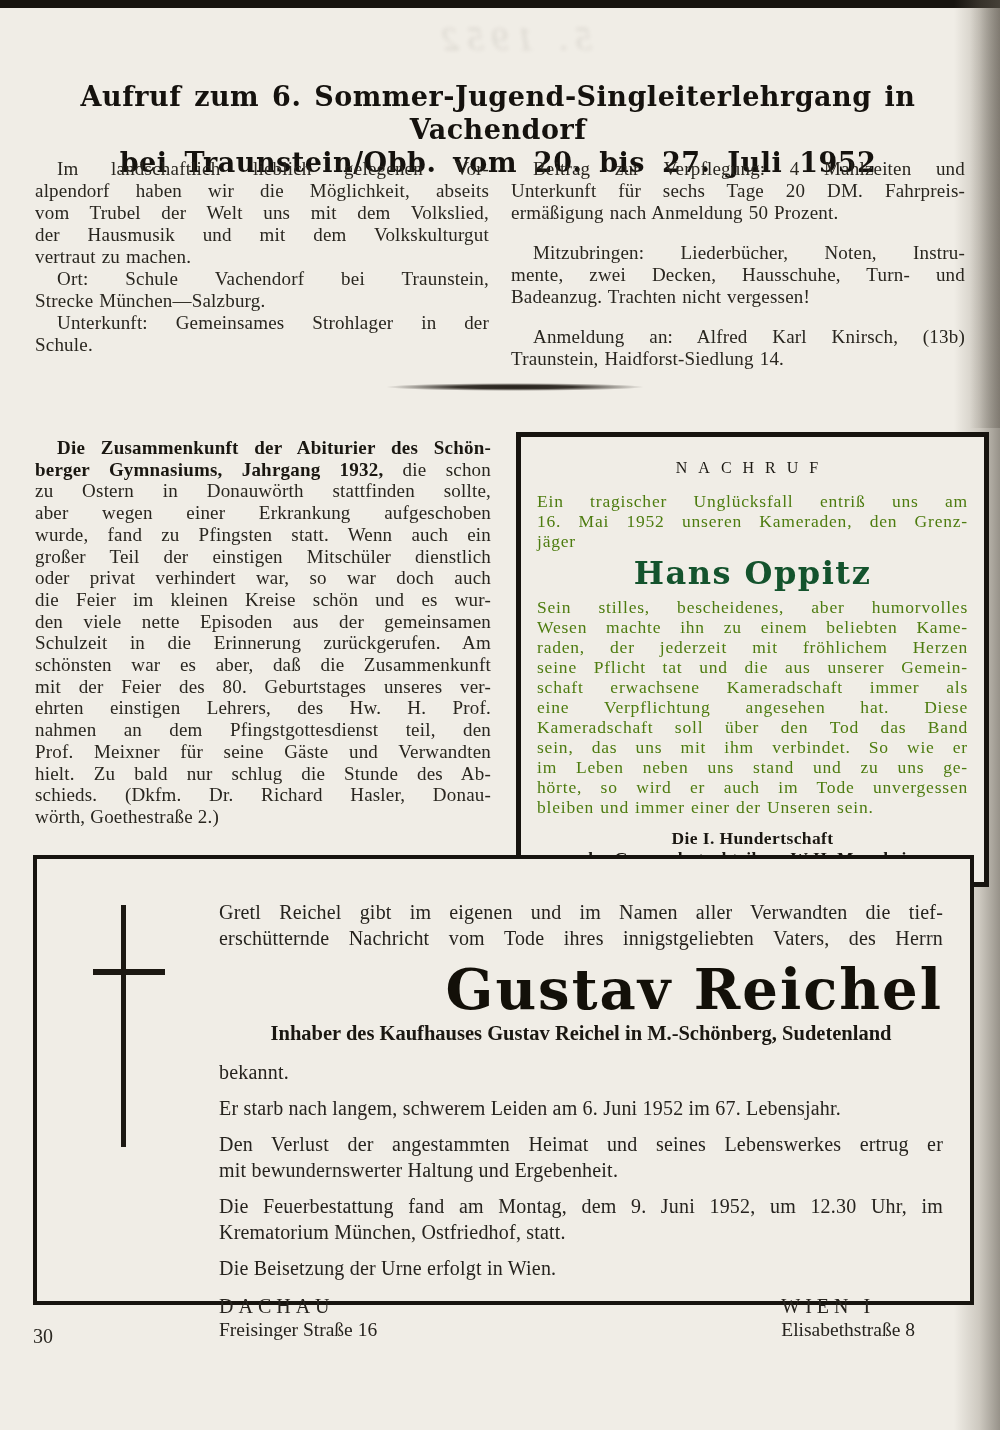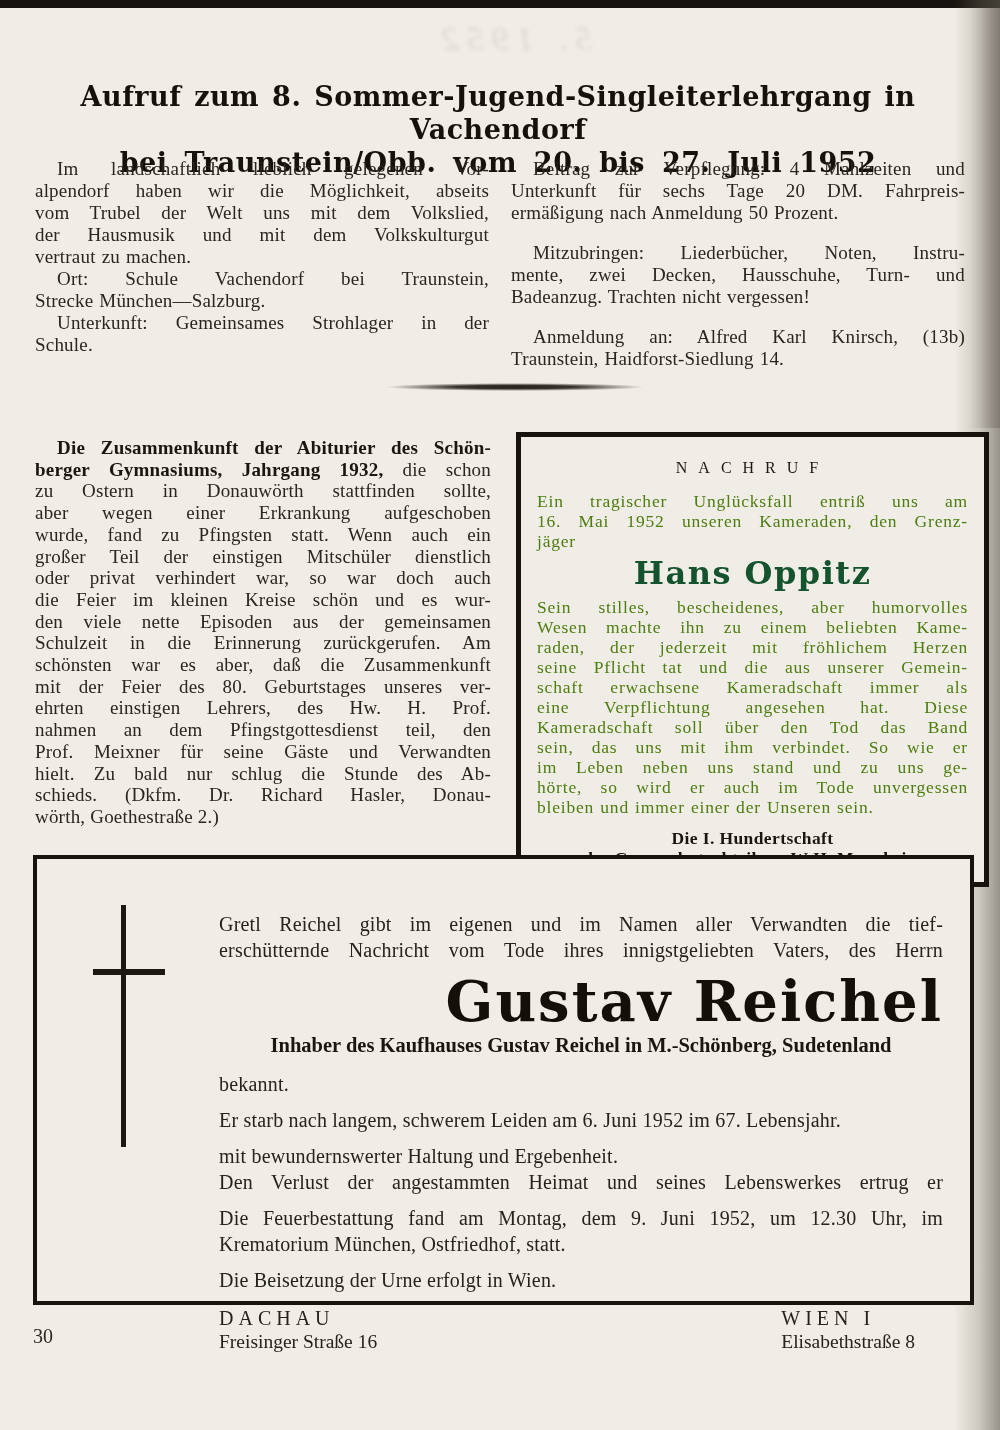--- a/index.html
+++ b/index.html
@@ -60,21 +60,21 @@
   
   .obituary {
     position:absolute; top:855px; left:33px; width:941px; height:450px; box-sizing:border-box;
     border:4px solid #17140f; background:#f0ede6;
   }
   .cross { position:absolute; }
   .cross .v { position:absolute; left:84px; top:46px; width:5px; height:242px; background:#1c1812; }
   .cross .h { position:absolute; left:56px; top:110px; width:72px; height:6px; background:#1c1812; }
   .ob-text { position:absolute; left:182px; top:0; width:724px; }
   .ob-copy { font-size:20px; line-height:26px; letter-spacing:0.2px; color:#26231e; }
-  .ob-intro { margin-top:52px; }
+  .ob-intro { margin-top:40px; }
   .ob-intro .ln-last { text-align-last:justify; }
   .ob-name { text-align:right; font-family:"DejaVu Serif", serif; font-weight:bold;
     font-size:56px; line-height:52px; letter-spacing:2px; color:#131009; margin:12px 0 6px 0; }
   .ob-subtitle { text-align:center; font-weight:bold; font-size:20.5px; line-height:24px;
     color:#1a1711; margin-bottom:14px; }
   .ob-p { margin-top:10px; }
   .ob-places { display:flex; justify-content:space-between; margin-top:14px; padding-right:28px; }
   .place-name { font-size:20px; letter-spacing:5px; line-height:23px; }
   .place-addr { font-size:19.5px; line-height:23px; }
   .place-right { text-align:left; }
@@ -84,21 +84,21 @@
 <body>
 
 <div class="page">
 
   <div class="topbar"></div>
   <div class="edge-shade"></div>
   <div class="edge-shade-top"></div>
   <div class="ghost">5. 1952</div>
 
   <div class="headline">
-    <div class="l1">Aufruf zum 8. Sommer-Jugend-Singleiterlehrgang in Vachendorf</div>
+    <div class="l1">Aufruf zum 6. Sommer-Jugend-Singleiterlehrgang in Vachendorf</div>
     <div class="l2">bei Traunstein/Obb. vom 20. bis 27. Juli 1952</div>
   </div>
 
   <div class="cols copy">
     <div class="col-l">
       <div class="p-indent">
           <div class="ln">Im landschaftlich lieblich gelegenen Vor-</div>
           <div class="ln">alpendorf haben wir die Möglichkeit, abseits</div>
           <div class="ln">vom Trubel der Welt uns mit dem Volkslied,</div>
           <div class="ln">der Hausmusik und mit dem Volkskulturgut</div>
@@ -191,22 +191,22 @@
     <div class="ob-text">
       <div class="ob-copy ob-intro">
           <div class="ln">Gretl Reichel gibt im eigenen und im Namen aller Verwandten die tief-</div>
           <div class="ln ln-last">erschütternde Nachricht vom Tode ihres innigstgeliebten Vaters, des Herrn</div>
         </div>
       <div class="ob-name">Gustav Reichel</div>
       <div class="ob-subtitle">Inhaber des Kaufhauses Gustav Reichel in M.-Schönberg, Sudetenland</div>
       <div class="ob-copy">bekannt.</div>
       <div class="ob-copy ob-p">Er starb nach langem, schwerem Leiden am 6. Juni 1952 im 67. Lebensjahr.</div>
       <div class="ob-copy ob-p">
+          <div class="ln">Den Verlust der angestammten Heimat und seines Lebenswerkes ertrug er</div>
           <div class="ln ln-last">mit bewundernswerter Haltung und Ergebenheit.</div>
-          <div class="ln">Den Verlust der angestammten Heimat und seines Lebenswerkes ertrug er</div>
         </div>
       <div class="ob-copy ob-p">
           <div class="ln">Die Feuerbestattung fand am Montag, dem 9. Juni 1952, um 12.30 Uhr, im</div>
           <div class="ln ln-last">Krematorium München, Ostfriedhof, statt.</div>
         </div>
       <div class="ob-copy ob-p">Die Beisetzung der Urne erfolgt in Wien.</div>
       <div class="ob-places">
         <div class="place-left">
           <div class="place-name">DACHAU</div>
           <div class="place-addr">Freisinger Straße 16</div>

